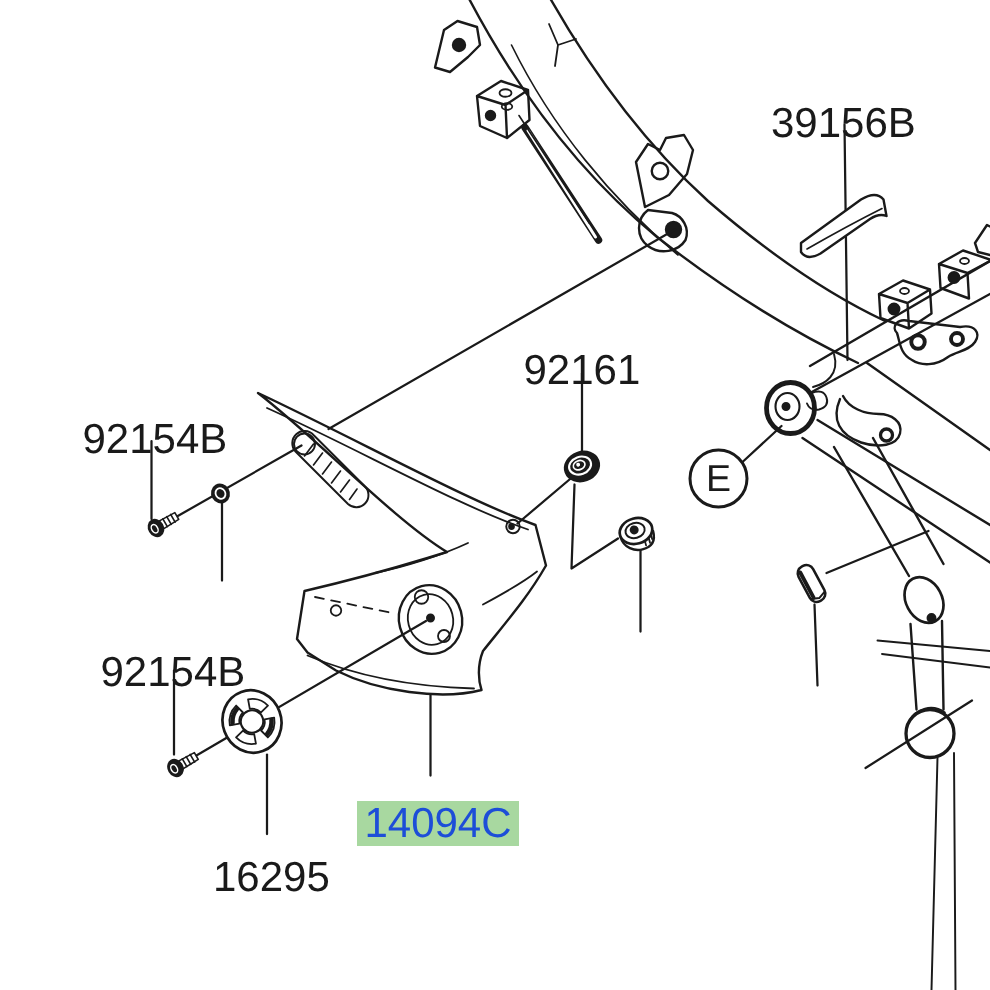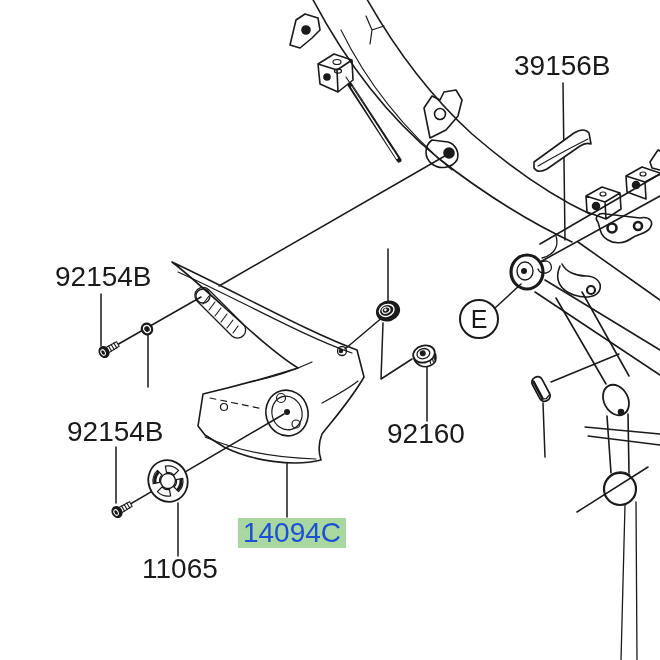--- a/index.html
+++ b/index.html
@@ -1,19 +1,19 @@
 <!DOCTYPE html>
 <html><head>
 <meta charset="utf-8">
 <style>
   html,body{margin:0;padding:0;background:#ffffff;}
   #canvas{position:relative;width:660px;height:660px;background:#ffffff;overflow:hidden;
           font-family:"Liberation Sans", sans-serif;}
   #art{position:absolute;left:0;top:0;}
-  .part-label{position:absolute;font-size:28px;color:#1a1a1a;line-height:1;white-space:nowrap;cursor:pointer;}
+  .part-label{position:absolute;font-size:28px;color:#1a1a1a;line-height:1;white-space:nowrap;cursor:pointer;margin-top:16px;}
   .part-label.hl{background:#a8d8a0;color:#1d4ed8;width:108px;height:30px;display:flex;
                  align-items:center;justify-content:center;line-height:30px;}
   .ref-circle{position:absolute;width:36px;height:36px;border:2px solid #1a1a1a;border-radius:50%;
               display:flex;align-items:center;justify-content:center;font-size:25px;color:#1a1a1a;cursor:pointer;}
 </style>
 </head>
 <body>
 
 <div id="canvas">
 
@@ -188,19 +188,19 @@
 
   <g transform="translate(541 389) rotate(62)">
     <rect x="-13" y="-5.5" width="26" height="11" rx="5" fill="#ffffff" stroke-width="1.7"></rect>
     <path d="M-10,3.2 L9,3.2" stroke-width="2.6"></path>
     <path d="M9,-5 L11,0 L9,5" stroke-width="1.3"></path>
   </g>
 </svg>
 
   <div class="part-label" style="left:55px;top:263px">92154B</div>
   <div class="part-label" style="left:67px;top:418px">92154B</div>
-  <div class="part-label" style="left:142px;top:555px">11065</div>
+  <div class="part-label" style="left:142px;top:555px">16295</div>
   <div class="part-label hl" style="left:238px;top:518px">14094C</div>
-  <div class="part-label" style="left:387px;top:420px">92160</div>
+  <div class="part-label" style="left:349px;top:217px">92161</div>
   <div class="part-label" style="left:514px;top:52px">39156B</div>
   <div class="ref-circle" style="left:459px;top:299px">E</div>
 
 </div>
 
 </body></html>

